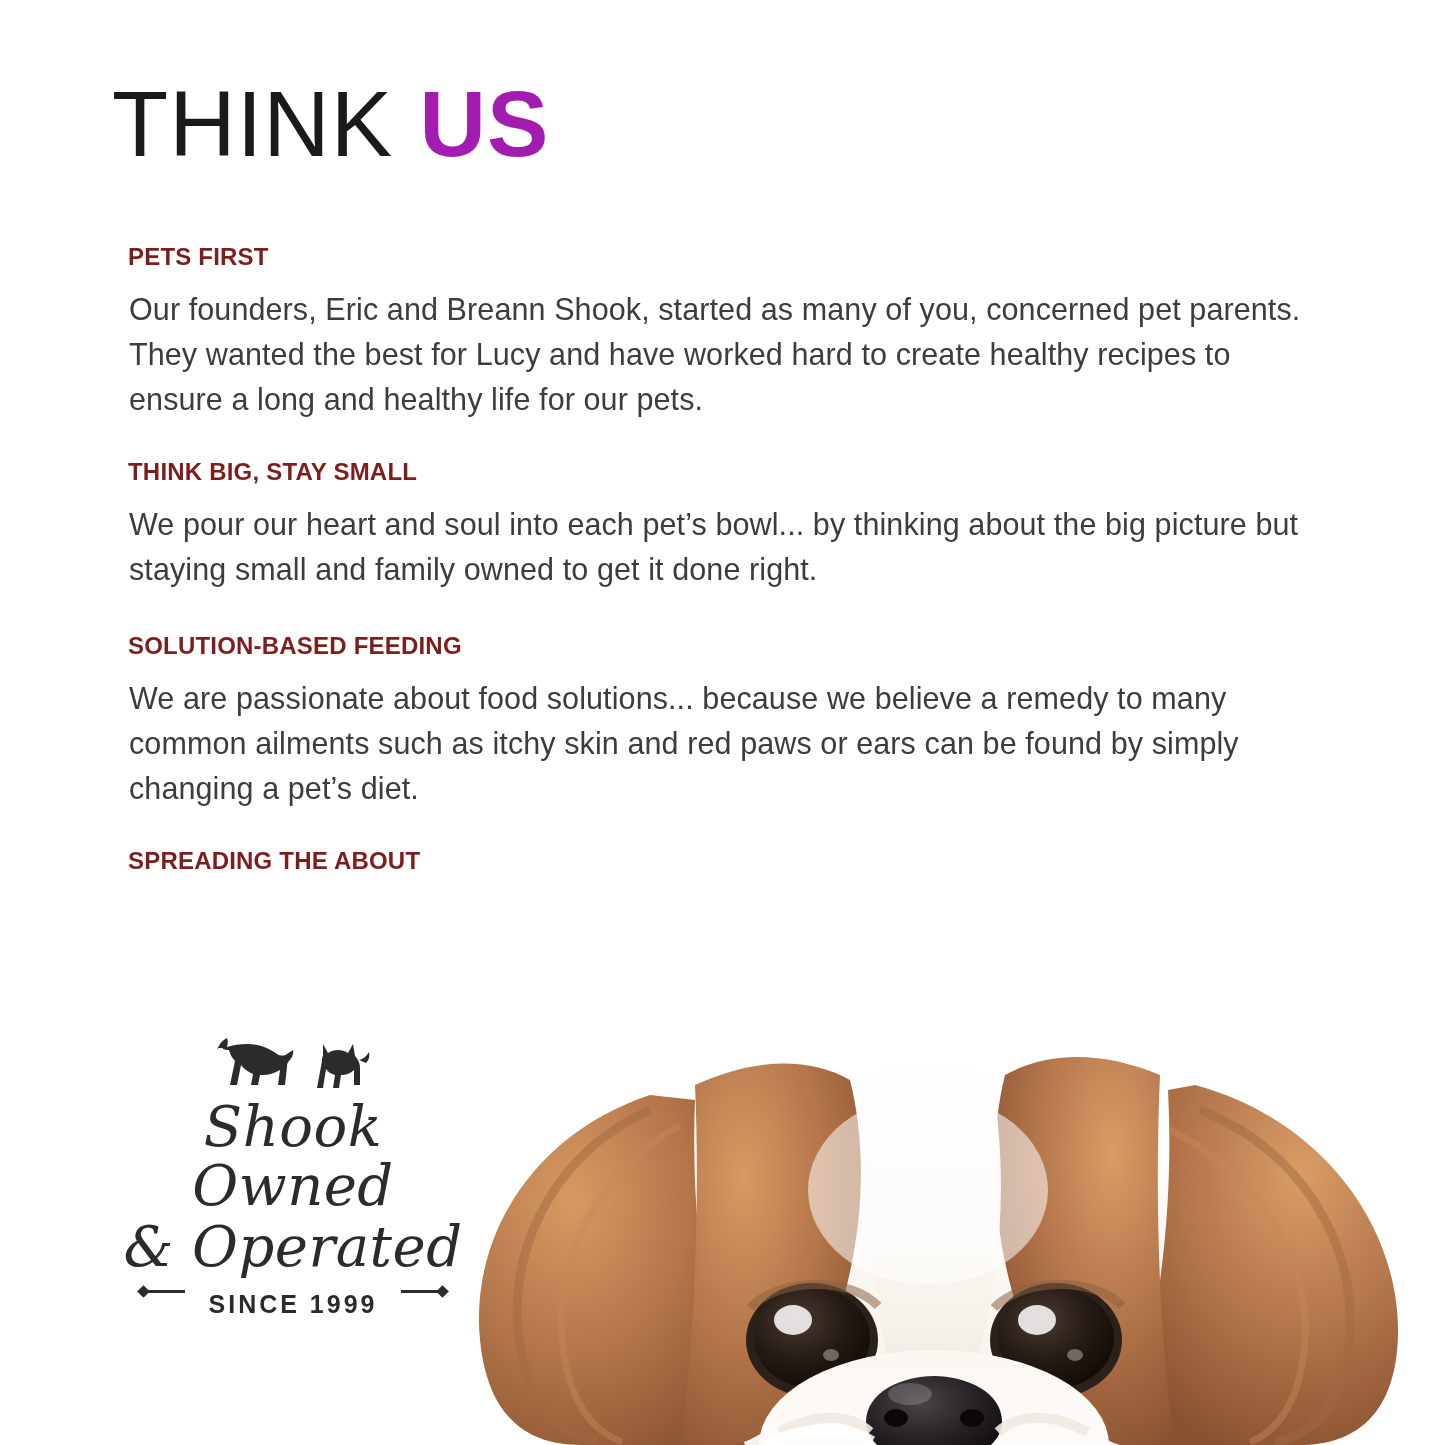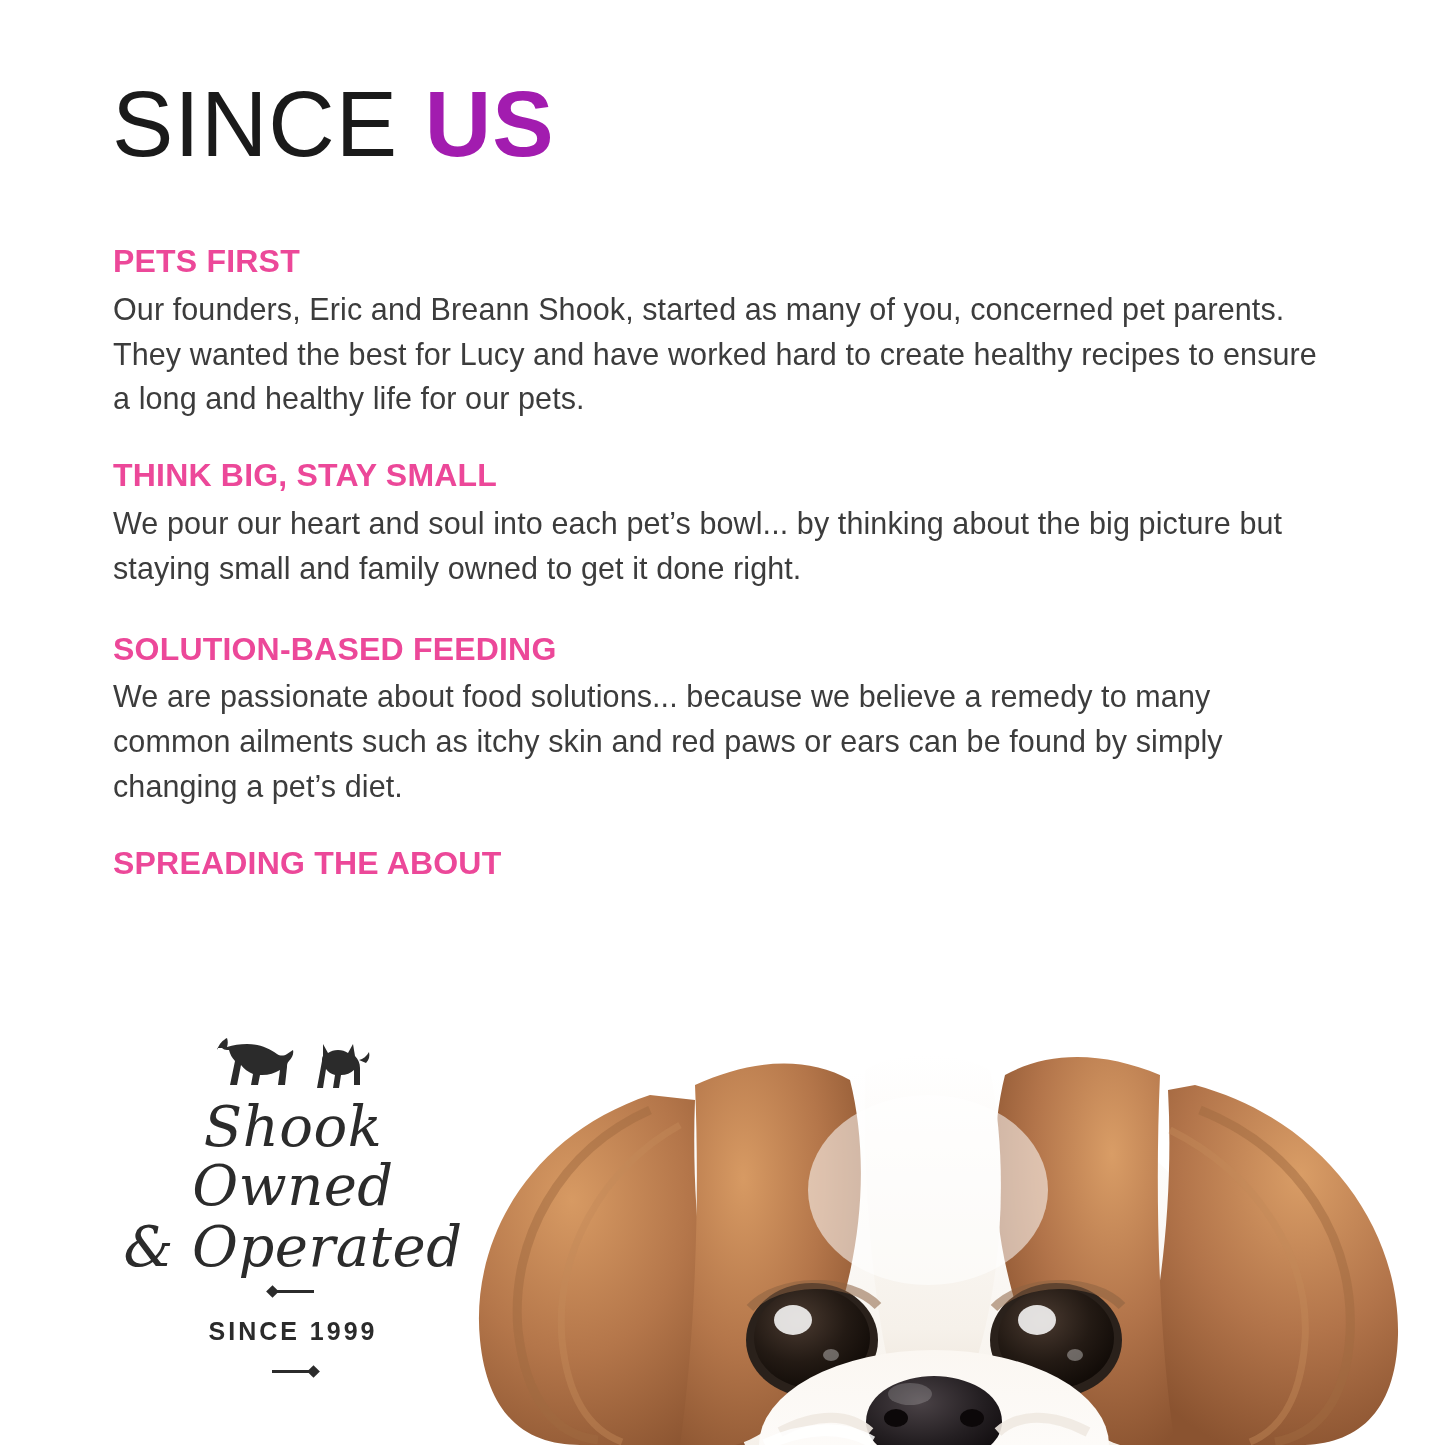--- a/index.html
+++ b/index.html
@@ -46,33 +46,33 @@
   .content {
     position: absolute;
     left: 113px;
     top: 243px;
     width: 1215px;
   }
   .section {
     margin-bottom: 30px;
   }
   .section-heading {
-    color: #ec4899;
-    font-size: 32px;
+    color: #7f1d1d;
+    font-size: 24px;
     font-weight: 700;
     letter-spacing: 0.2px;
-    margin: 0 0 6px 0;
+    margin: 0 0 6px 15px;
     line-height: 1.18;
   }
   .section-body {
     color: #3c3c3c;
     font-size: 30.5px;
     font-weight: 400;
     line-height: 1.47;
-    margin: 0;
+    margin: 16px;
     letter-spacing: 0.1px;
   }
 
   .sec-1 { margin-bottom: 36px; }
   .sec-2 { margin-bottom: 40px; }
   .sec-3 { margin-bottom: 36px; }
   .sec-4 { margin-bottom: 0; }
 
   
   .badge {
@@ -103,24 +103,22 @@
     font-family: "DejaVu Serif", serif;
     font-style: italic;
     font-size: 56px;
     line-height: 1.05;
     margin-top: 2px;
     letter-spacing: 0.5px;
   }
   .badge .since-row {
     margin-top: 14px;
     display: flex;
-    align-items: center;
     justify-content: center;
     gap: 24px;
-    flex-direction: column;
   }
   .badge .since-text {
     font-size: 25px;
     font-weight: 700;
     letter-spacing: 3px;
   }
   .badge .rule {
     width: 42px;
     height: 3px;
     background: #2b2b2b;
@@ -148,21 +146,21 @@
     overflow: hidden;
   }
   .dog-photo svg { display: block; }
 </style>
 </head>
 <body>
 
 <div class="page">
 
   <div class="title">
-    <span class="word-about">SINCE</span><span>&nbsp;</span><span class="word-us">US</span>
+    <span class="word-about">THINK</span><span>&nbsp;</span><span class="word-us">US</span>
   </div>
 
   <div class="content">
 
     <div class="section sec-1">
       <h2 class="section-heading">PETS FIRST</h2>
       <p class="section-body">Our founders, Eric and Breann Shook, started as many of you, concerned pet parents. They wanted the best for Lucy and have worked hard to create healthy recipes to ensure a long and healthy life for our pets.</p>
     </div>
 
     <div class="section sec-2">

